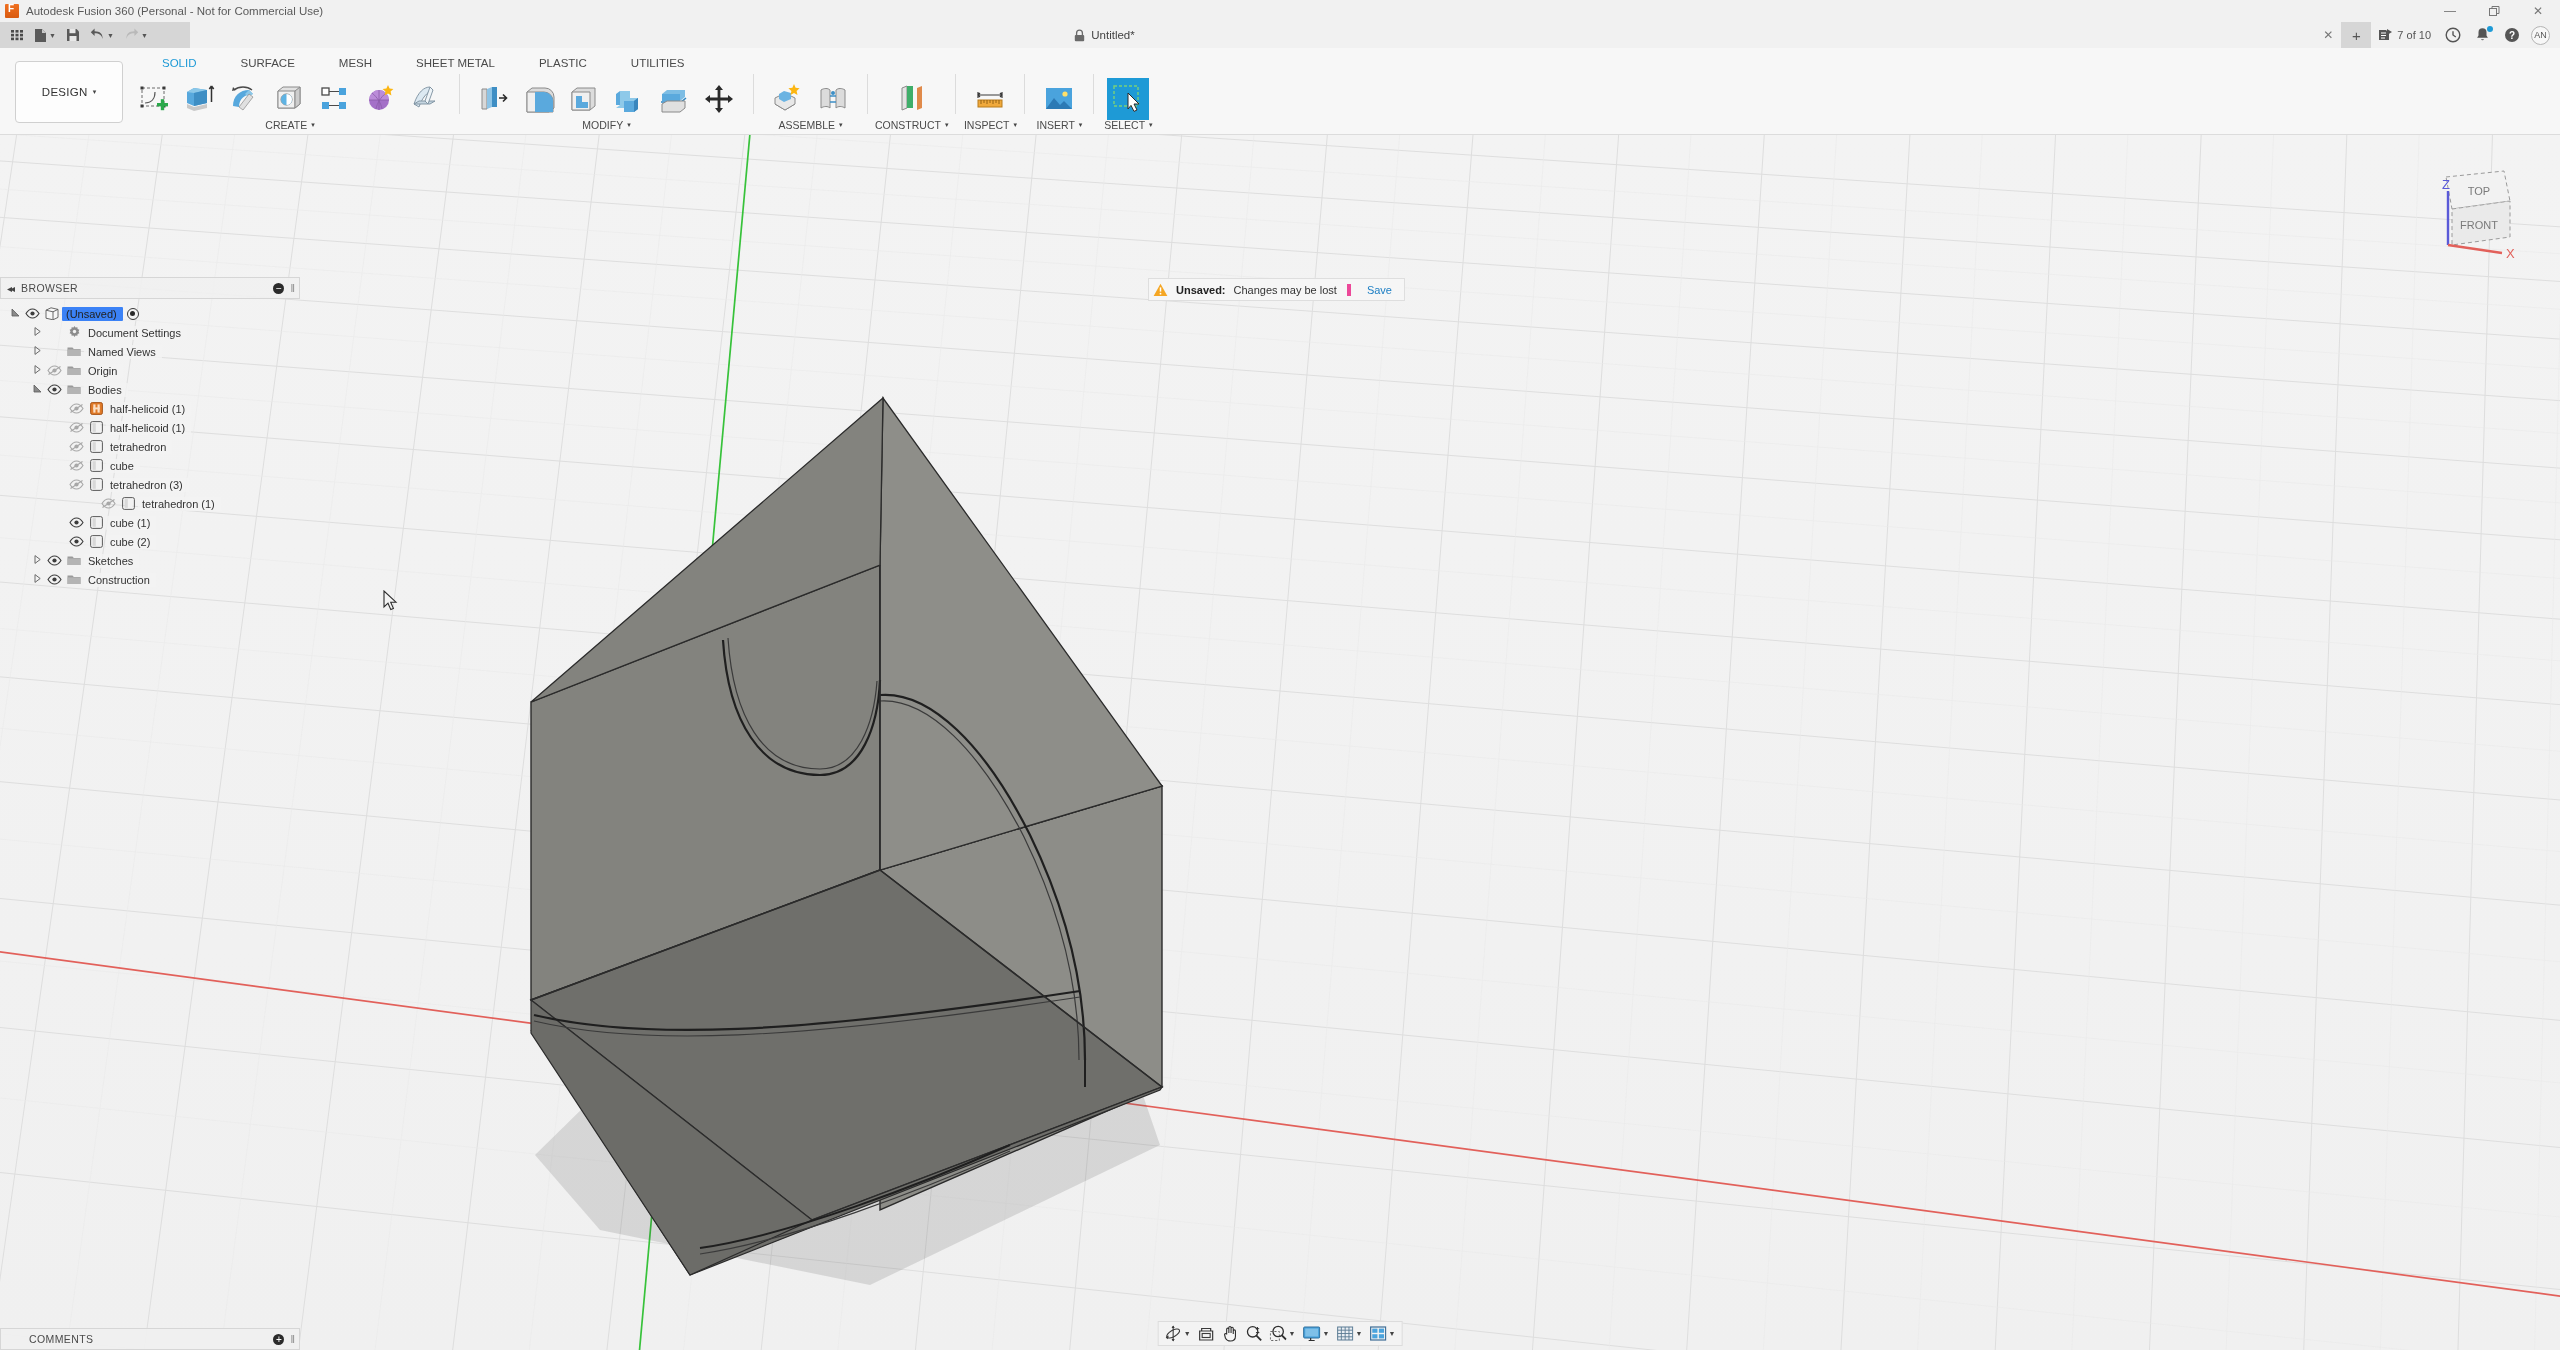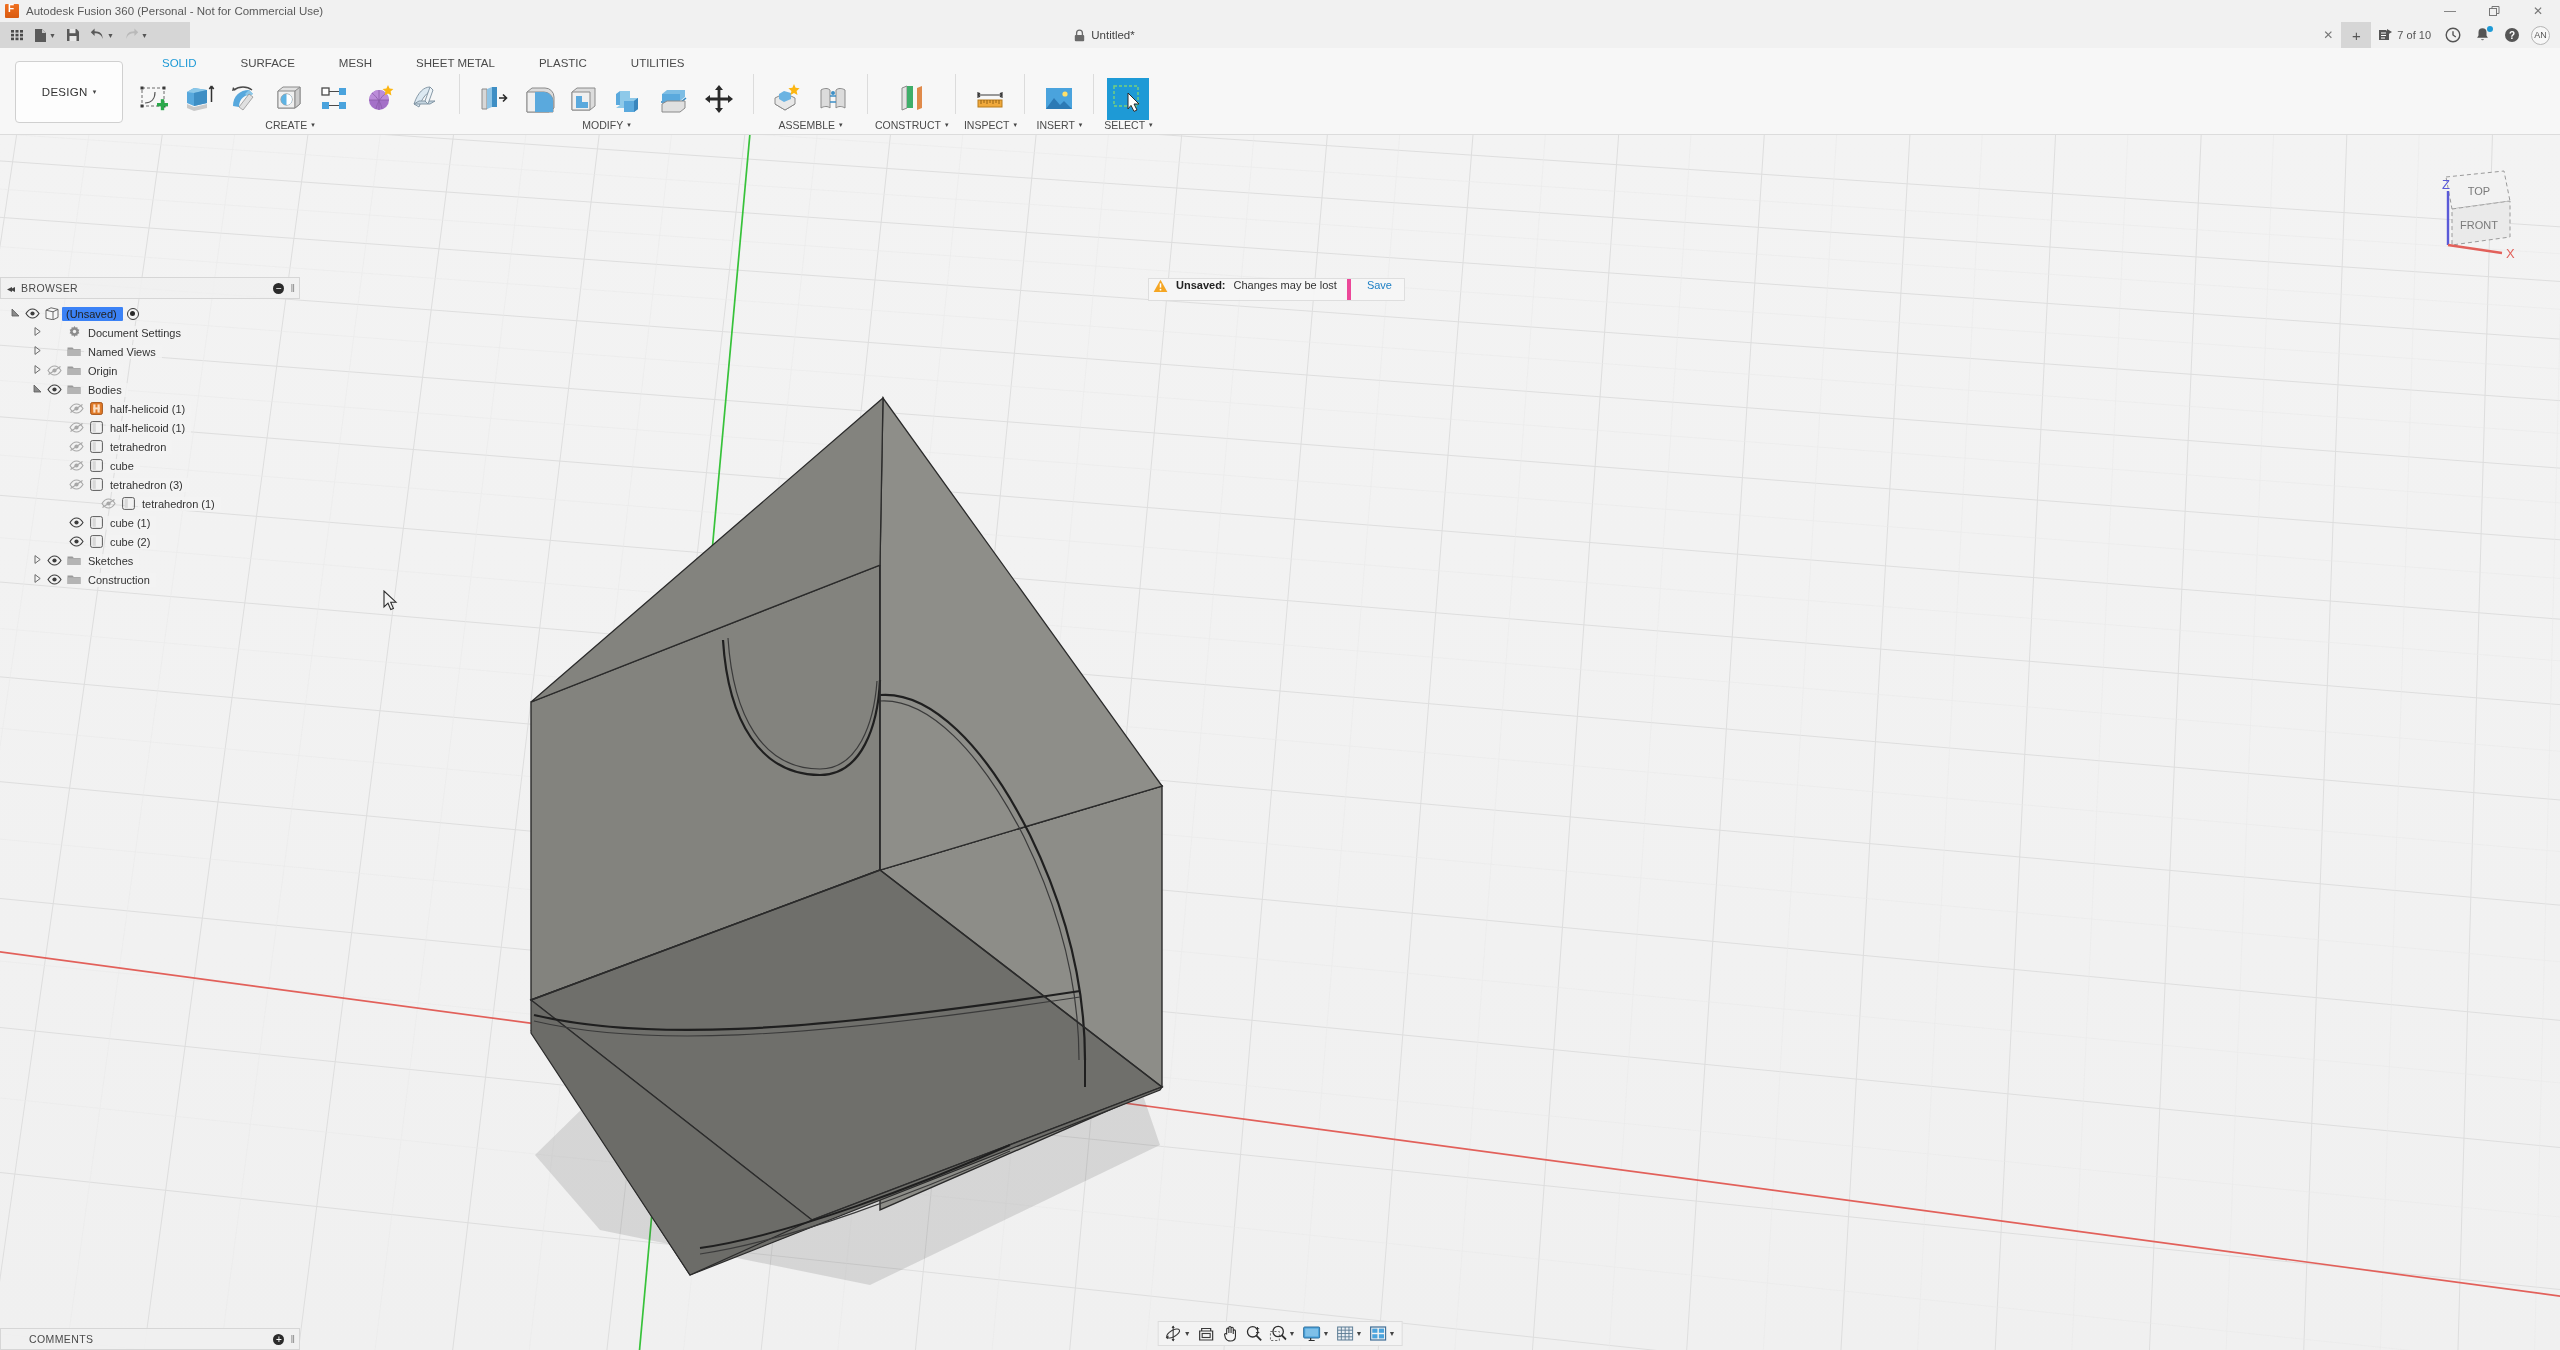--- a/index.html
+++ b/index.html
@@ -171,21 +171,21 @@
   .radio-dot {
     width: 12px; height: 12px; border-radius: 50%; border: 1.5px solid #3a3a3a;
     display: flex; align-items: center; justify-content: center; margin-left: 4px; flex: none;
     background: #f5f5f5;
   }
   .radio-dot i { width: 5px; height: 5px; border-radius: 50%; background: #2b2b2b; display: block; }
 
   
   #notif {
     position: absolute; left: 1148px; top: 143px;
-    height: 23px; display: flex; 
+    height: 23px; display: flex; align-items: center;
     background: rgba(245,245,245,0.95); border: 1px solid #dedede;
     padding: 0 4px; gap: 8px;
   }
   #notif-label { font-size: 11px; color: #222; font-weight: bold; }
   #notif-msg { font-size: 11px; color: #333; padding-right: 10px; border-right: 4px solid #ec4899; }
   #notif-save { font-size: 11px; color: #1d7fc4; padding: 0 8px; }
 
   
   #viewcube { position: absolute; right: 22px; top: 22px; width: 120px; height: 110px; }
 

